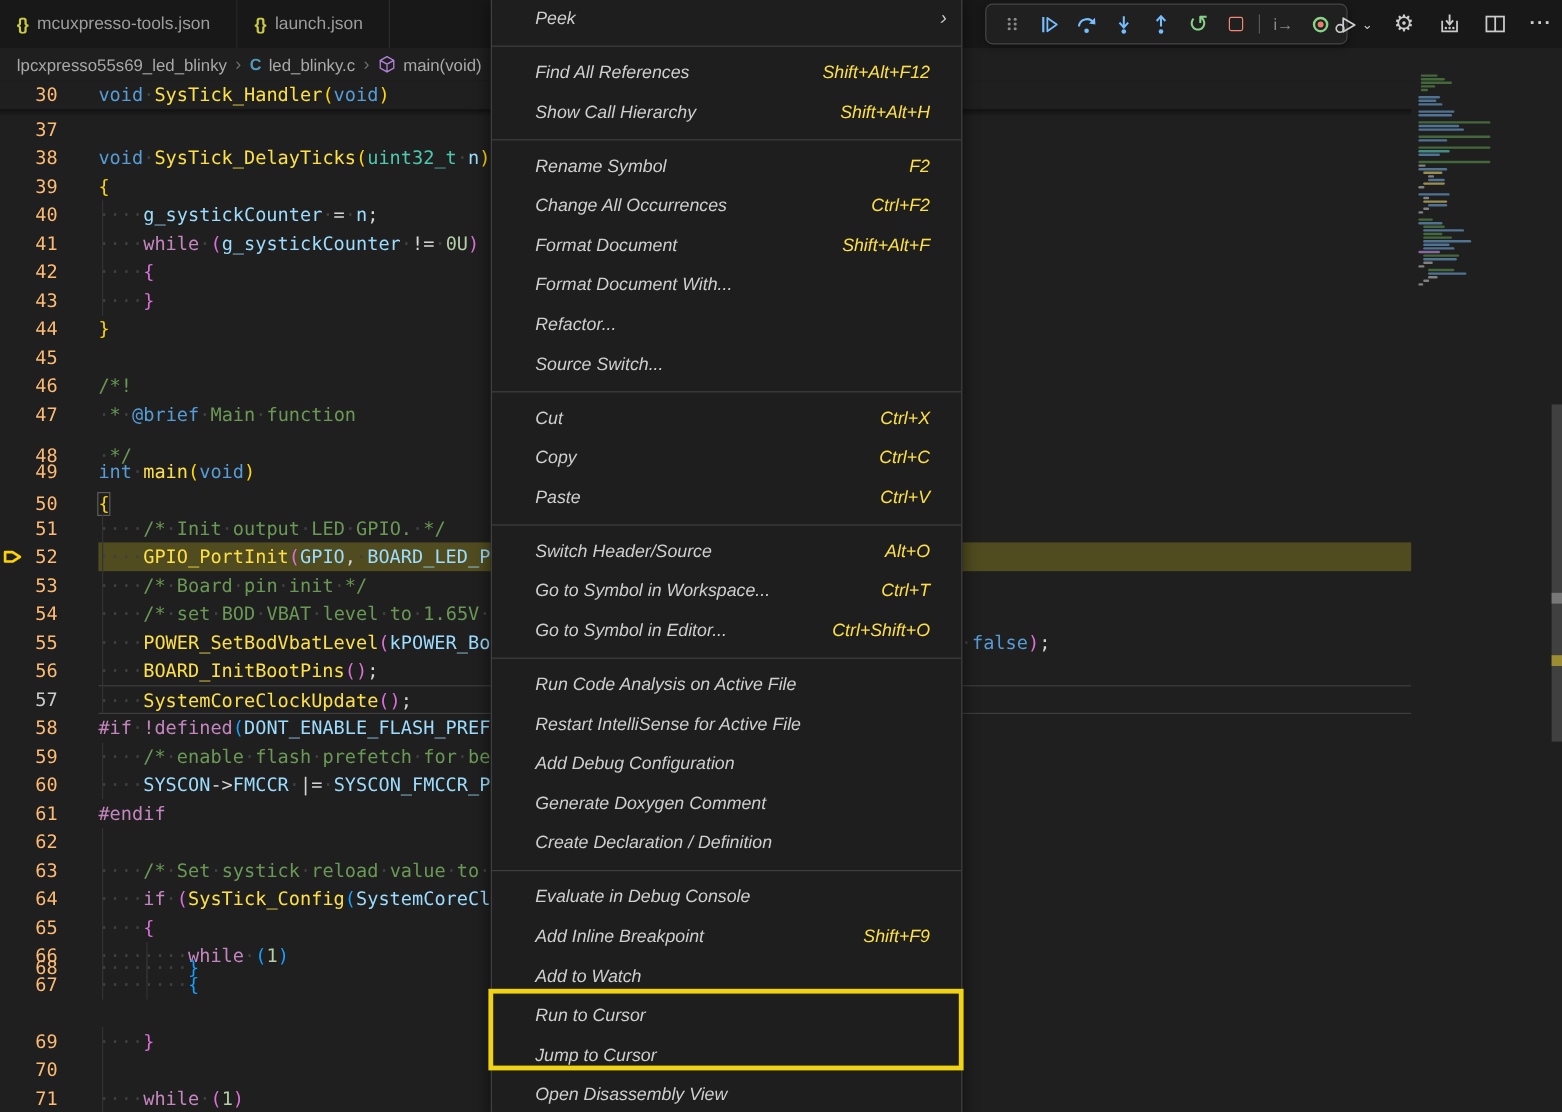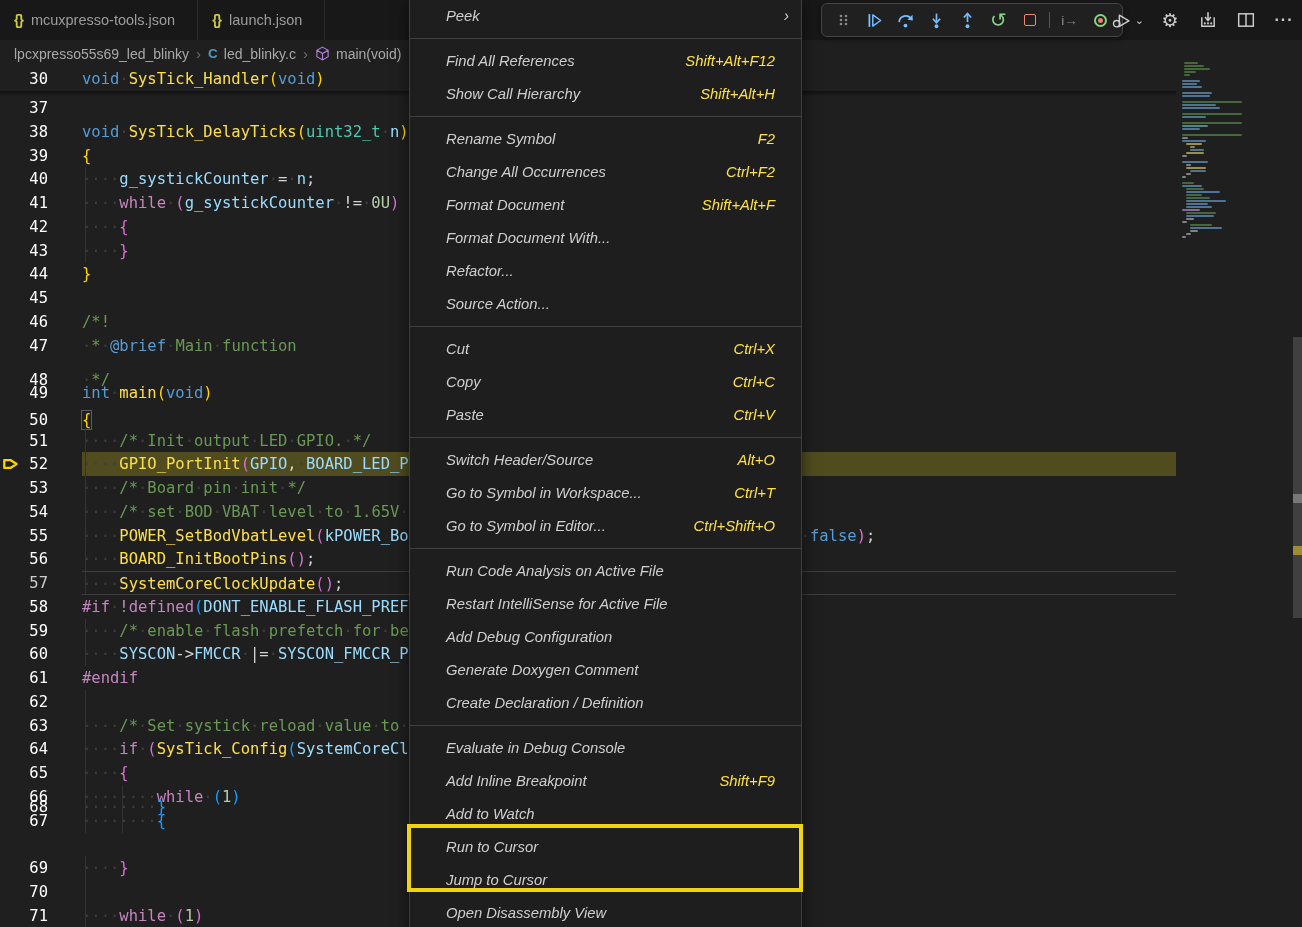--- a/index.html
+++ b/index.html
@@ -14,21 +14,21 @@
   .tab { display:flex; align-items:center; gap:8px; padding:0 22px 0 14px; height:40px;
          background:#181818; border-right:1px solid #2b2b2b; color:#9d9d9d; font-size:14.5px; }
   .ticon { color:#cbcb41; font-weight:bold; font-size:14px; letter-spacing:-1px; }
   
   #crumbs { position:absolute; left:0; top:40px; width:1302px; height:27px; background:#1f1f1f;
             display:flex; align-items:center; padding-left:14px; color:#a9a9a9; font-size:14px; gap:6px; white-space:nowrap; }
   #crumbs .sep { color:#6e6e6e; font-size:15px; padding:0 1px; }
   #crumbs .cicon { color:#519aba; font-weight:bold; font-size:13.5px; }
   
   .row { position:absolute; left:0; width:1176px; height:24px; font-family:"DejaVu Sans Mono", monospace; font-size:15.5px; line-height:24px; white-space:pre; }
-  .row .ln { position:absolute; left:0; top:0; width:48px; text-align:right; color:#ffffff; }
+  .row .ln { position:absolute; left:0; top:0; width:48px; text-align:right; color:#fdba74; }
   .row.cur .ln { color:#cccccc; }
   .row .glyph { position:absolute; left:2px; top:3px; width:18px; height:18px; }
   .row .cl { position:absolute; left:82px; right:0; top:0; bottom:0; }
   .row.hl .cl { background:#504c1f; }
   .row.cur .cl { border-top:1px solid #3d3d3d; border-bottom:1px solid #3d3d3d; }
   .guide { position:absolute; top:0; bottom:0; width:1px; background:#333333; }
   .tok-kw{color:#569cd6}.tok-fn{color:#fde047}.tok-ty{color:#4ec9b0}.tok-vr{color:#9cdcfe}
   .tok-nm{color:#b5cea8}.tok-cm{color:#6a9955}.tok-pp{color:#c586c0}.tok-op{color:#d4d4d4}
   .tok-b1{color:#ffd700}.tok-b2{color:#da70d6}.tok-b3{color:#179fff}.tok-ws{color:#404040}
   .tok-dt{color:#569cd6}
@@ -310,21 +310,21 @@
         <span class="mlabel">Format Document</span>
         <span class="mkey">Shift+Alt+F</span>
       </div>
       <div class="mitem">
         <span class="mlabel">Format Document With...</span>
       </div>
       <div class="mitem">
         <span class="mlabel">Refactor...</span>
       </div>
       <div class="mitem">
-        <span class="mlabel">Source Action...</span>
+        <span class="mlabel">Source Switch...</span>
       </div>
       <div class="msep"></div>
       <div class="mitem">
         <span class="mlabel">Cut</span>
         <span class="mkey">Ctrl+X</span>
       </div>
       <div class="mitem">
         <span class="mlabel">Copy</span>
         <span class="mkey">Ctrl+C</span>
       </div>

